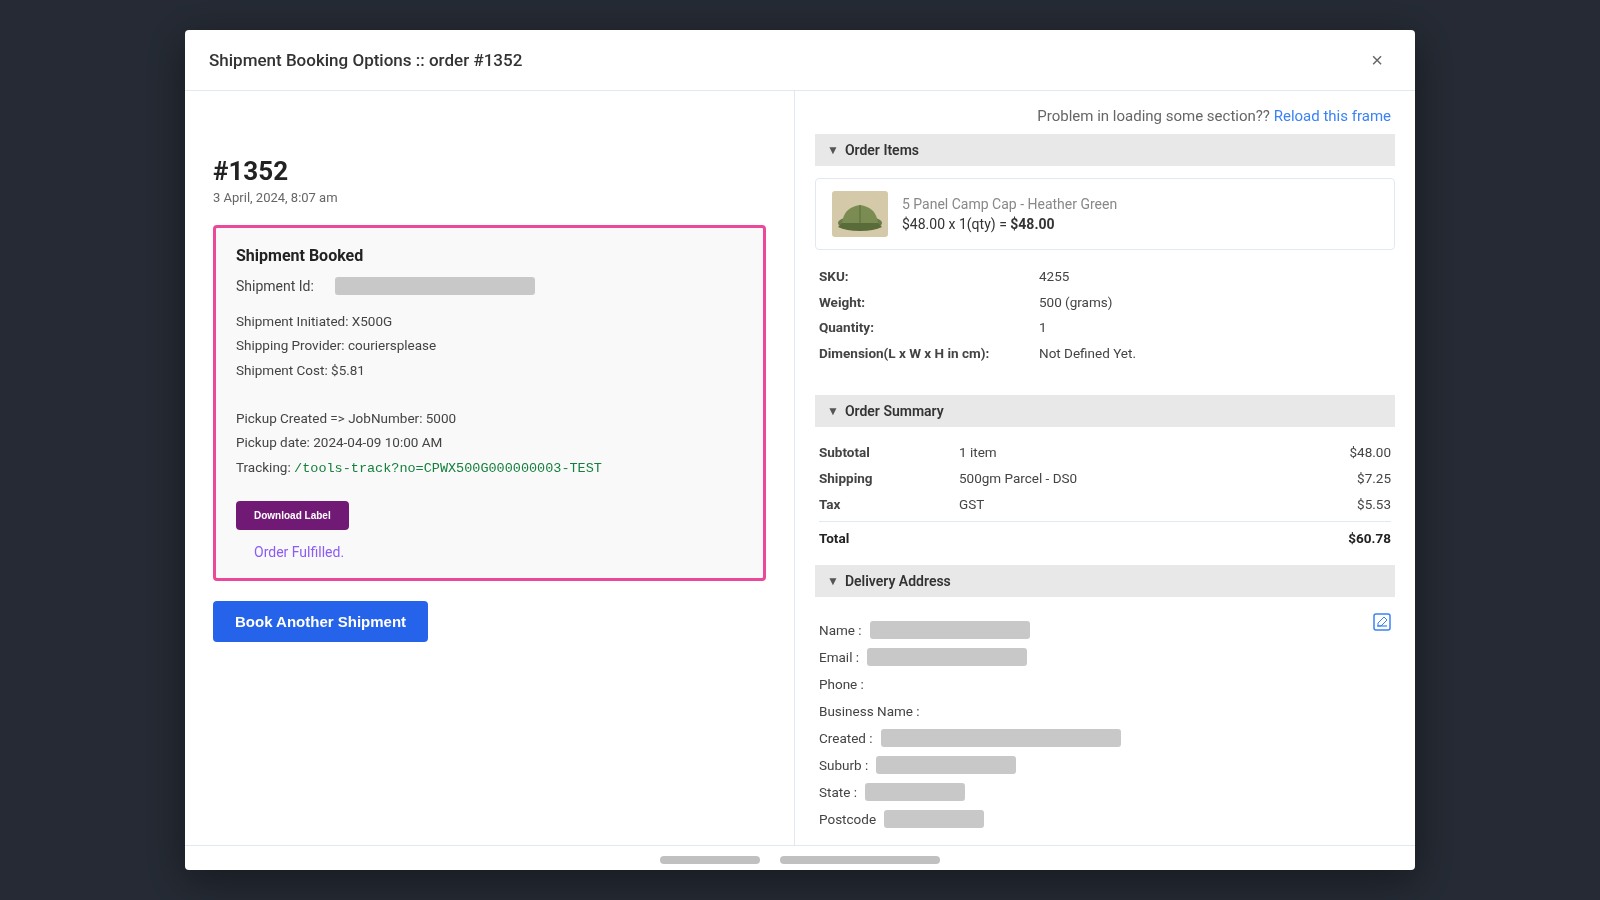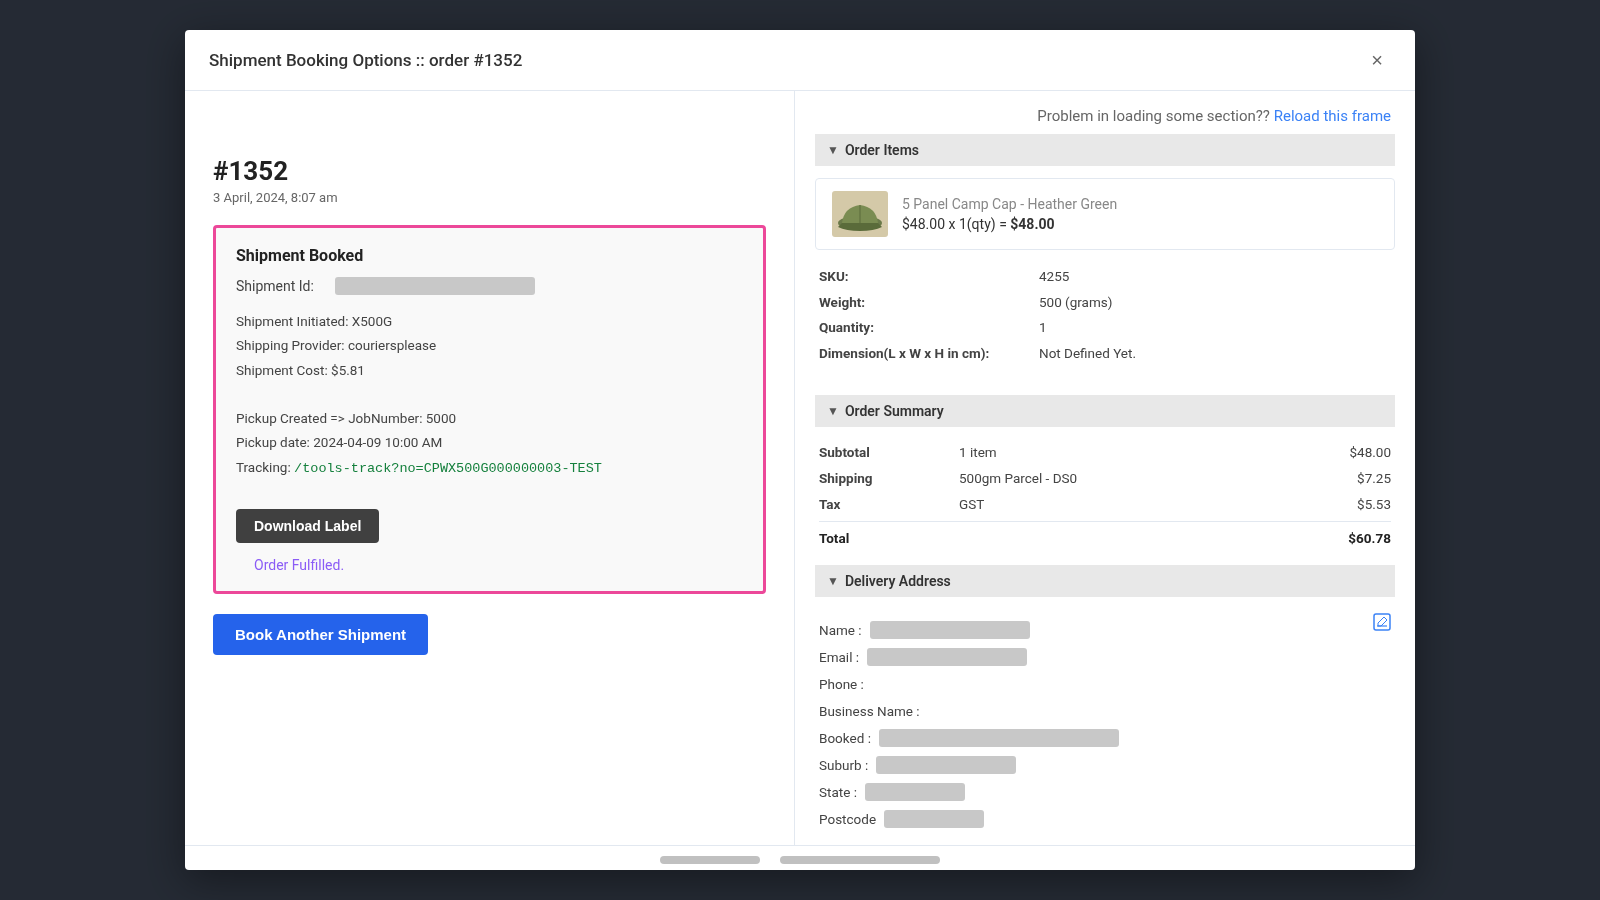--- a/index.html
+++ b/index.html
@@ -128,34 +128,34 @@
     .name-bar { width: 160px; }
     .email-bar { width: 160px; }
     .address-bar { width: 240px; }
     .suburb-bar { width: 140px; }
     .state-bar { width: 100px; }
     .postcode-bar { width: 100px; }
     .shipment-details {
       font-size: 13.5px;
       color: #444;
       line-height: 1.8;
-      margin-bottom: 28px;
+      margin-bottom: 20px;
     }
     .tracking-link {
       color: #15803d;
       text-decoration: none;
       font-family: Liberation Mono, monospace;
     }
     .download-label-btn {
-      background: #404040;
+      background: #701a75;
       color: #fff;
       border: none;
       border-radius: 4px;
       padding: 9px 18px;
-      font-size: 14px;
+      font-size: 10px;
       font-weight: 600;
       cursor: pointer;
       margin-bottom: 14px;
     }
     .order-fulfilled {
       font-size: 14px;
       color: #8b5cf6;
       margin-left: 18px;
     }
     .book-another-btn {
@@ -476,21 +476,21 @@
               <span>Email :</span>
               <div class="redacted-bar email-bar"></div>
             </div>
             <div class="address-row">
               <span>Phone :</span>
             </div>
             <div class="address-row">
               <span>Business Name :</span>
             </div>
             <div class="address-row">
-              <span>Booked :</span>
+              <span>Created :</span>
               <div class="redacted-bar address-bar"></div>
             </div>
             <div class="address-row">
               <span>Suburb :</span>
               <div class="redacted-bar suburb-bar"></div>
             </div>
             <div class="address-row">
               <span>State :</span>
               <div class="redacted-bar state-bar"></div>
             </div>

